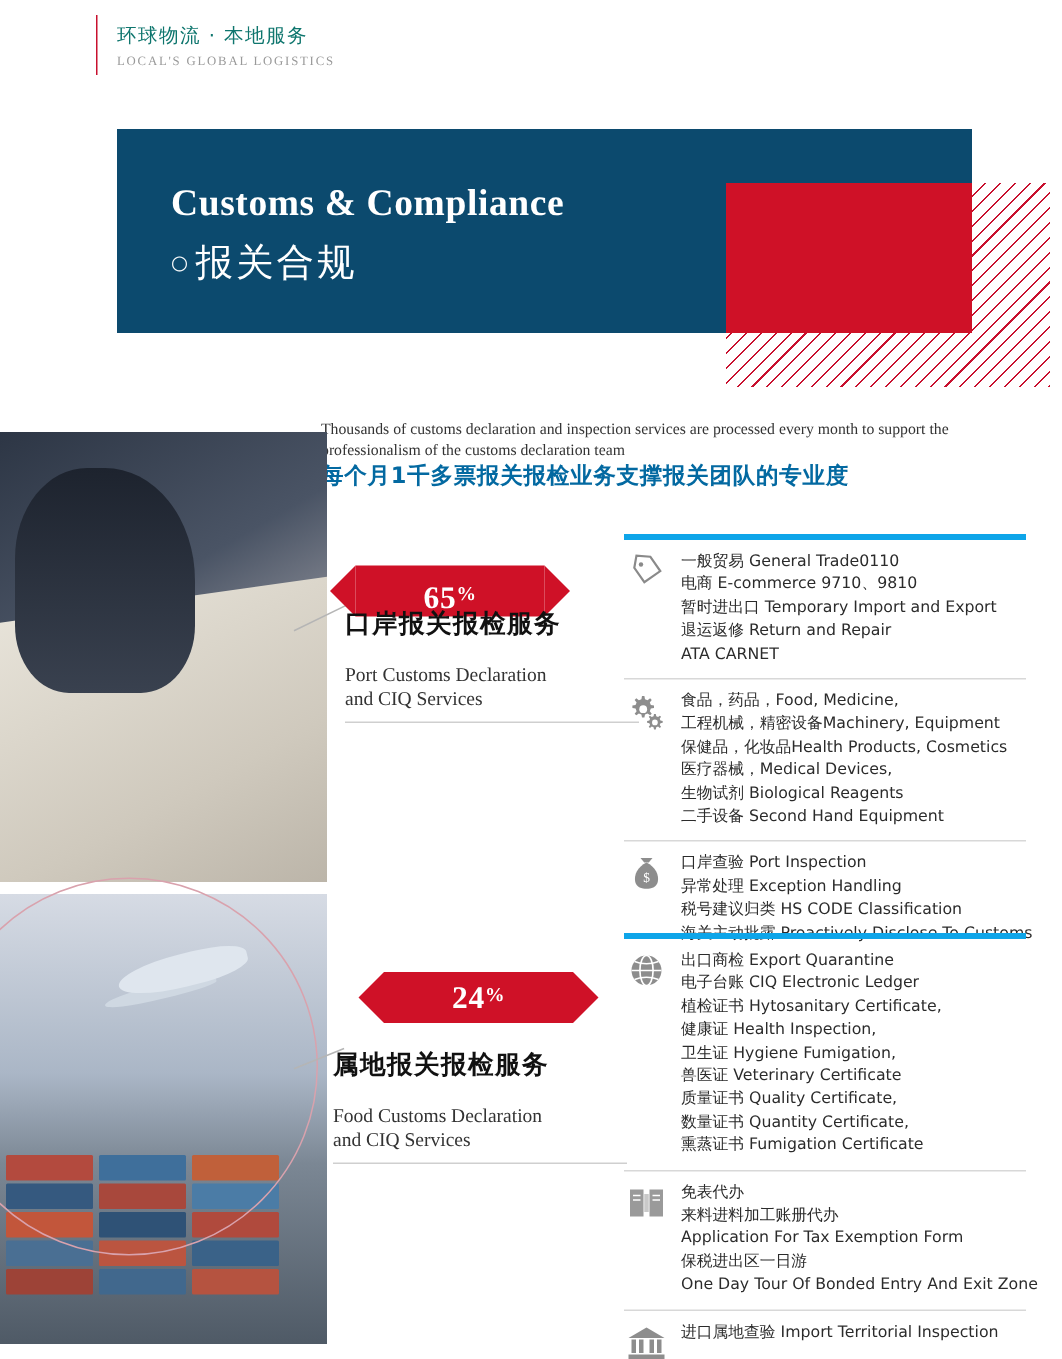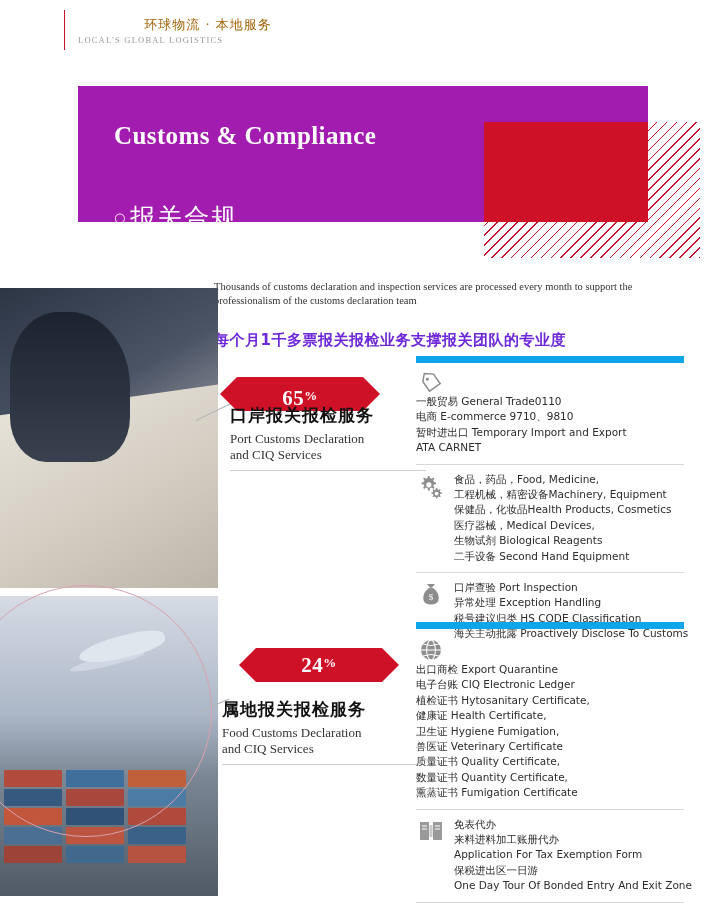--- a/index.html
+++ b/index.html
@@ -24,24 +24,23 @@
   
   .logo-block {
     position: absolute;
     left: 78px;
     top: 16px;
     width: 260px;
   }
   .logo-cn {
     font-family: "DejaVu Sans", sans-serif;
     font-size: 13px;
-    color: #a16207;
+    color: #0f766e;
     letter-spacing: 1px;
     line-height: 18px;
-    text-align: center;
   }
   .logo-en {
     font-family: "Liberation Serif", serif;
     font-size: 8.5px;
     color: #9a9a9a;
     letter-spacing: 1.2px;
     margin-top: 1px;
   }
   .logo-rule {
     position: absolute;
@@ -52,41 +51,40 @@
     background: #c8102e;
   }
 
   
   .hero {
     position: absolute;
     left: 78px;
     top: 86px;
     width: 570px;
     height: 136px;
-    background: #a21caf;
+    background: #0c4a6e;
   }
   .hero-title-en {
     position: absolute;
     left: 36px;
     top: 36px;
     font-family: "Liberation Serif", serif;
     font-size: 25px;
     font-weight: bold;
     color: #ffffff;
     letter-spacing: 0.4px;
   }
   .hero-title-cn {
     position: absolute;
     left: 36px;
     top: 72px;
     font-family: "DejaVu Sans", sans-serif;
     font-size: 25px;
     color: #ffffff;
     letter-spacing: 2px;
-    margin-top: 43px;
   }
   .hero-bullet {
     font-size: 13px;
     vertical-align: 4px;
     margin-right: 3px;
   }
 
   
   .hatch {
     position: absolute;
@@ -121,22 +119,22 @@
   .subtitle-en {
     font-family: "Liberation Serif", serif;
     font-size: 10.5px;
     color: #333;
     line-height: 14px;
   }
   .subtitle-cn {
     font-family: "DejaVu Sans", sans-serif;
     font-size: 15px;
     font-weight: bold;
-    color: #6d28d9;
-    margin-top: 23px;
+    color: #0369a1;
+    margin-top: 0;
     letter-spacing: 0.5px;
   }
 
   
   .circle-pink {
     position: absolute;
     left: -88px;
     top: 288px;
     width: 300px;
     height: 300px;
@@ -251,21 +249,21 @@
     font-size: 17px;
     font-weight: bold;
     color: #111;
     letter-spacing: 1px;
   }
   .svc-en {
     font-family: "Liberation Serif", serif;
     font-size: 13px;
     color: #333;
     line-height: 16px;
-    margin-top: 4px;
+    margin-top: 15px;
   }
   .svc-rule {
     width: 196px;
     height: 1px;
     background: #cfcfcf;
     margin-top: 7px;
   }
   .svc65 { left: 230px; top: 404px; }
   .svc35 { left: 222px; top: 698px; }
 
@@ -282,21 +280,21 @@
     position: absolute;
     left: 416px;
     width: 268px;
   }
   .list-group {
     display: flex;
     align-items: flex-start;
     padding: 7px 0 8px 0;
     border-top: 1px solid #d8d8d8;
   }
-  .list-group.first { border-top: 7px solid #0ea5e9; flex-direction: column; }
+  .list-group.first { border-top: 4px solid #0ea5e9; }
   .list-group .icon {
     width: 30px;
     min-width: 30px;
     margin-right: 8px;
     display: flex;
     justify-content: center;
     align-items: flex-start;
     padding-top: 2px;
   }
   .list-group .lines {
@@ -403,20 +401,21 @@
       <div class="icon">
         <svg width="22" height="22" viewBox="0 0 24 24">
           <path d="M13 2 L22 11 L12 21 L3 12 L3 3 Z" fill="none" stroke="#8a8a8a" stroke-width="1.6" transform="rotate(10 12 12)"></path>
           <circle cx="8" cy="8" r="1.6" fill="#8a8a8a"></circle>
         </svg>
       </div>
       <div class="lines">
         <div>一般贸易 General Trade0110</div>
         <div>电商 E-commerce 9710、9810</div>
         <div>暂时进出口 Temporary Import and Export</div>
+        <div>退运返修 Return and Repair</div>
         <div>ATA CARNET</div>
       </div>
     </div>
 
     <div class="list-group">
       <div class="icon">
         <svg width="26" height="26" viewBox="0 0 26 26">
           <g fill="#8d8d8d">
             <path d="M10 2 l1.6 0 .4 2.1 1.7 .7 1.7-1.3 1.1 1.1-1.3 1.7 .7 1.7 2.1 .4 0 1.6 -2.1 .4 -.7 1.7 1.3 1.7 -1.1 1.1 -1.7-1.3 -1.7 .7 -.4 2.1 -1.6 0 -.4-2.1 -1.7-.7 -1.7 1.3 -1.1-1.1 1.3-1.7 -.7-1.7 -2.1-.4 0-1.6 2.1-.4 .7-1.7 -1.3-1.7 1.1-1.1 1.7 1.3 1.7-.7z"></path>
             <circle cx="10.8" cy="10.8" r="2.6" fill="#ffffff"></circle>
@@ -462,21 +461,21 @@
           <ellipse cx="12" cy="12" rx="4.4" ry="10" fill="none" stroke="#ffffff" stroke-width="1.1"></ellipse>
           <line x1="2" y1="12" x2="22" y2="12" stroke="#ffffff" stroke-width="1.1"></line>
           <path d="M4 6 Q12 9 20 6" fill="none" stroke="#ffffff" stroke-width="1"></path>
           <path d="M4 18 Q12 15 20 18" fill="none" stroke="#ffffff" stroke-width="1"></path>
         </svg>
       </div>
       <div class="lines">
         <div>出口商检 Export Quarantine</div>
         <div>电子台账 CIQ Electronic Ledger</div>
         <div>植检证书 Hytosanitary Certificate,</div>
-        <div>健康证 Health Certificate,</div>
+        <div>健康证 Health Inspection,</div>
         <div>卫生证 Hygiene Fumigation,</div>
         <div>兽医证 Veterinary Certificate</div>
         <div>质量证书 Quality Certificate,</div>
         <div>数量证书 Quantity Certificate,</div>
         <div>熏蒸证书 Fumigation Certificate</div>
       </div>
     </div>
 
     <div class="list-group">
       <div class="icon">

